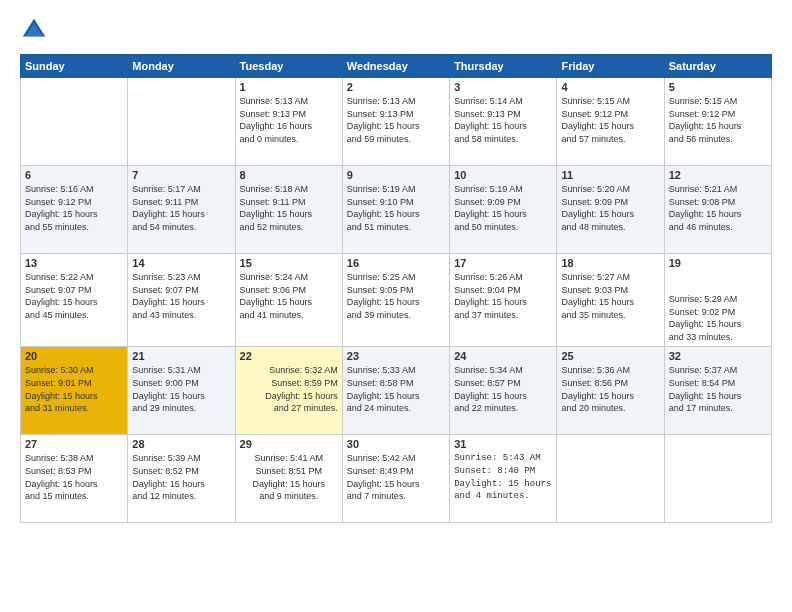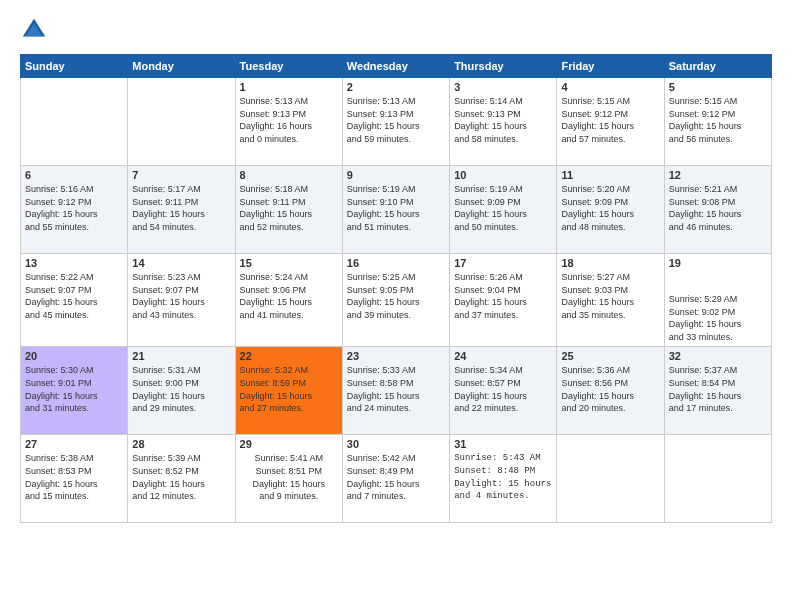--- a/index.html
+++ b/index.html
@@ -266,37 +266,37 @@
           </td>
           <td>
             <span class="day-num">19</span>
             <div class="cell-text" style="white-space: pre-line; margin-top: 24px;">Sunrise: 5:29 AM
 Sunset: 9:02 PM
 Daylight: 15 hours
 and 33 minutes.</div>
           </td>
         </tr>
         <tr>
-          <td style="background-color: #c4b5fd; margin-left: 16px;">
+          <td style="background-color: #eab308; margin-left: 16px;">
             <span class="day-num">20</span>
             <div class="cell-text" style="white-space: pre-line;">Sunrise: 5:30 AM
 Sunset: 9:01 PM
 Daylight: 15 hours
 and 31 minutes.</div>
           </td>
           <td style="background-color: rgb(240, 244, 248);">
             <span class="day-num">21</span>
             <div class="cell-text" style="white-space: pre-line;">Sunrise: 5:31 AM
 Sunset: 9:00 PM
 Daylight: 15 hours
 and 29 minutes.</div>
           </td>
-          <td style="background-color: #f97316;">
+          <td style="background-color: #fef9c3;">
             <span class="day-num">22</span>
-            <div class="cell-text" style="white-space: pre-line;">Sunrise: 5:32 AM
+            <div class="cell-text" style="white-space: pre-line; text-align: right;">Sunrise: 5:32 AM
 Sunset: 8:59 PM
 Daylight: 15 hours
 and 27 minutes.</div>
           </td>
           <td style="background-color: rgb(240, 244, 248);">
             <span class="day-num">23</span>
             <div class="cell-text" style="white-space: pre-line;">Sunrise: 5:33 AM
 Sunset: 8:58 PM
 Daylight: 15 hours
 and 24 minutes.</div>

